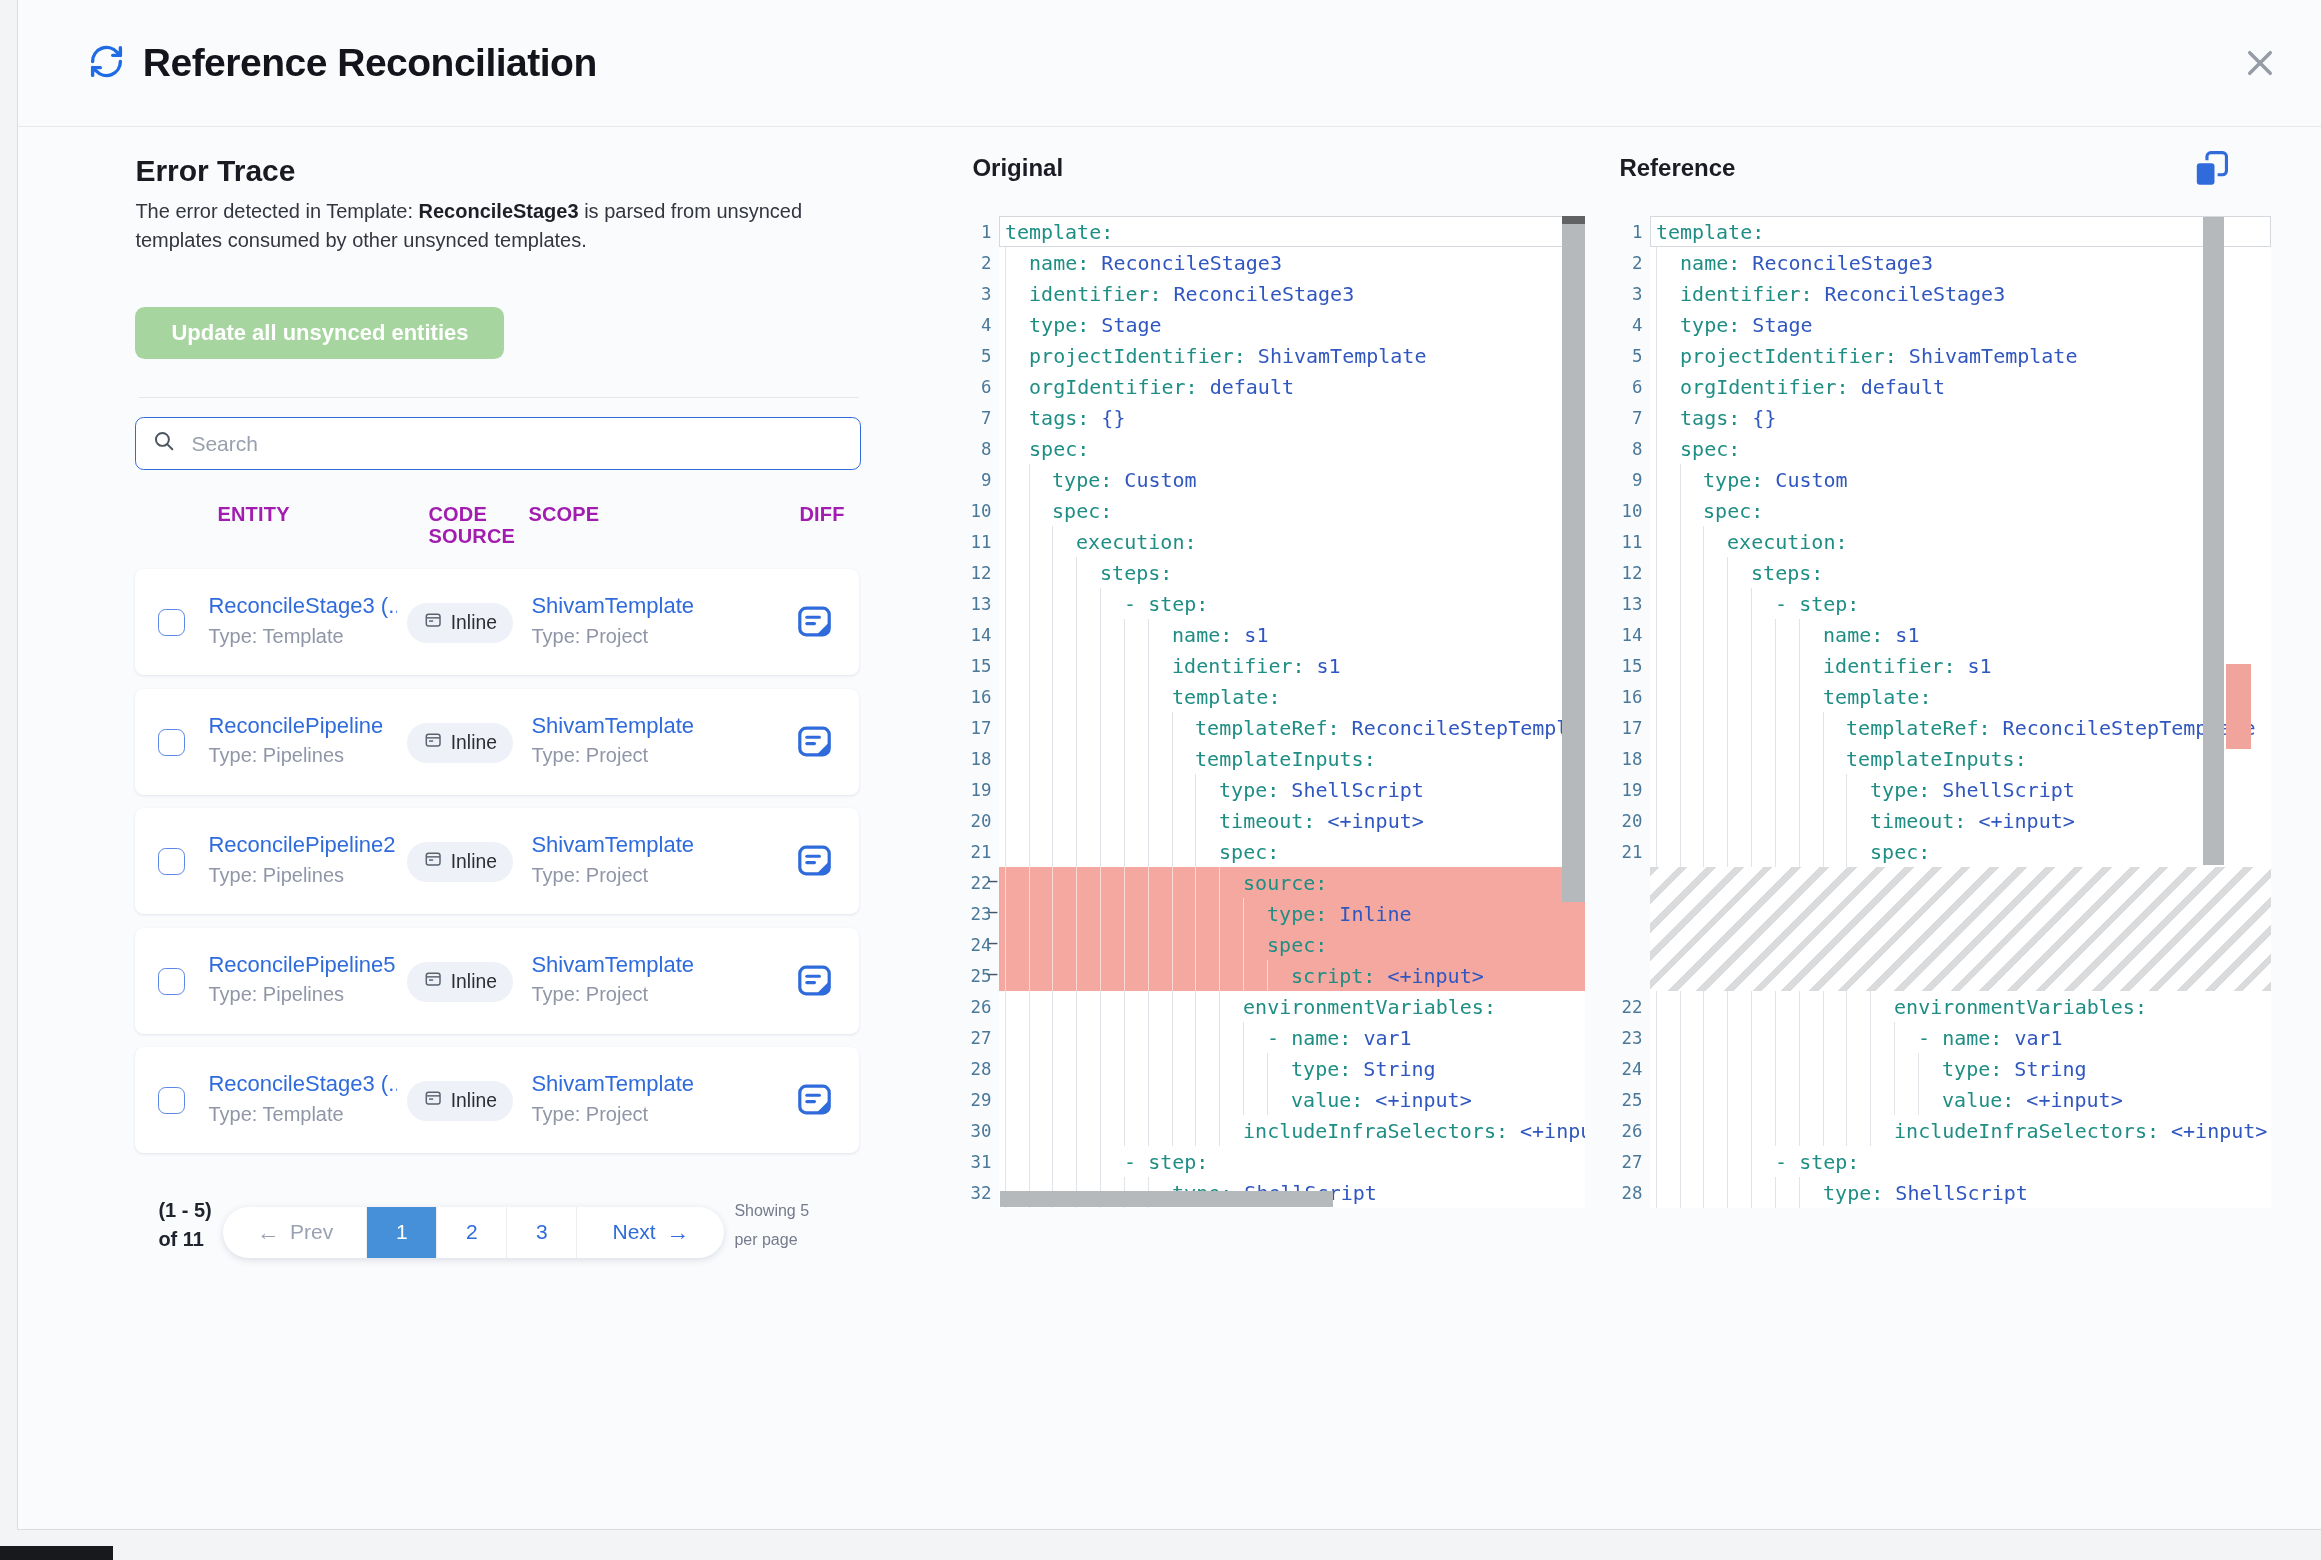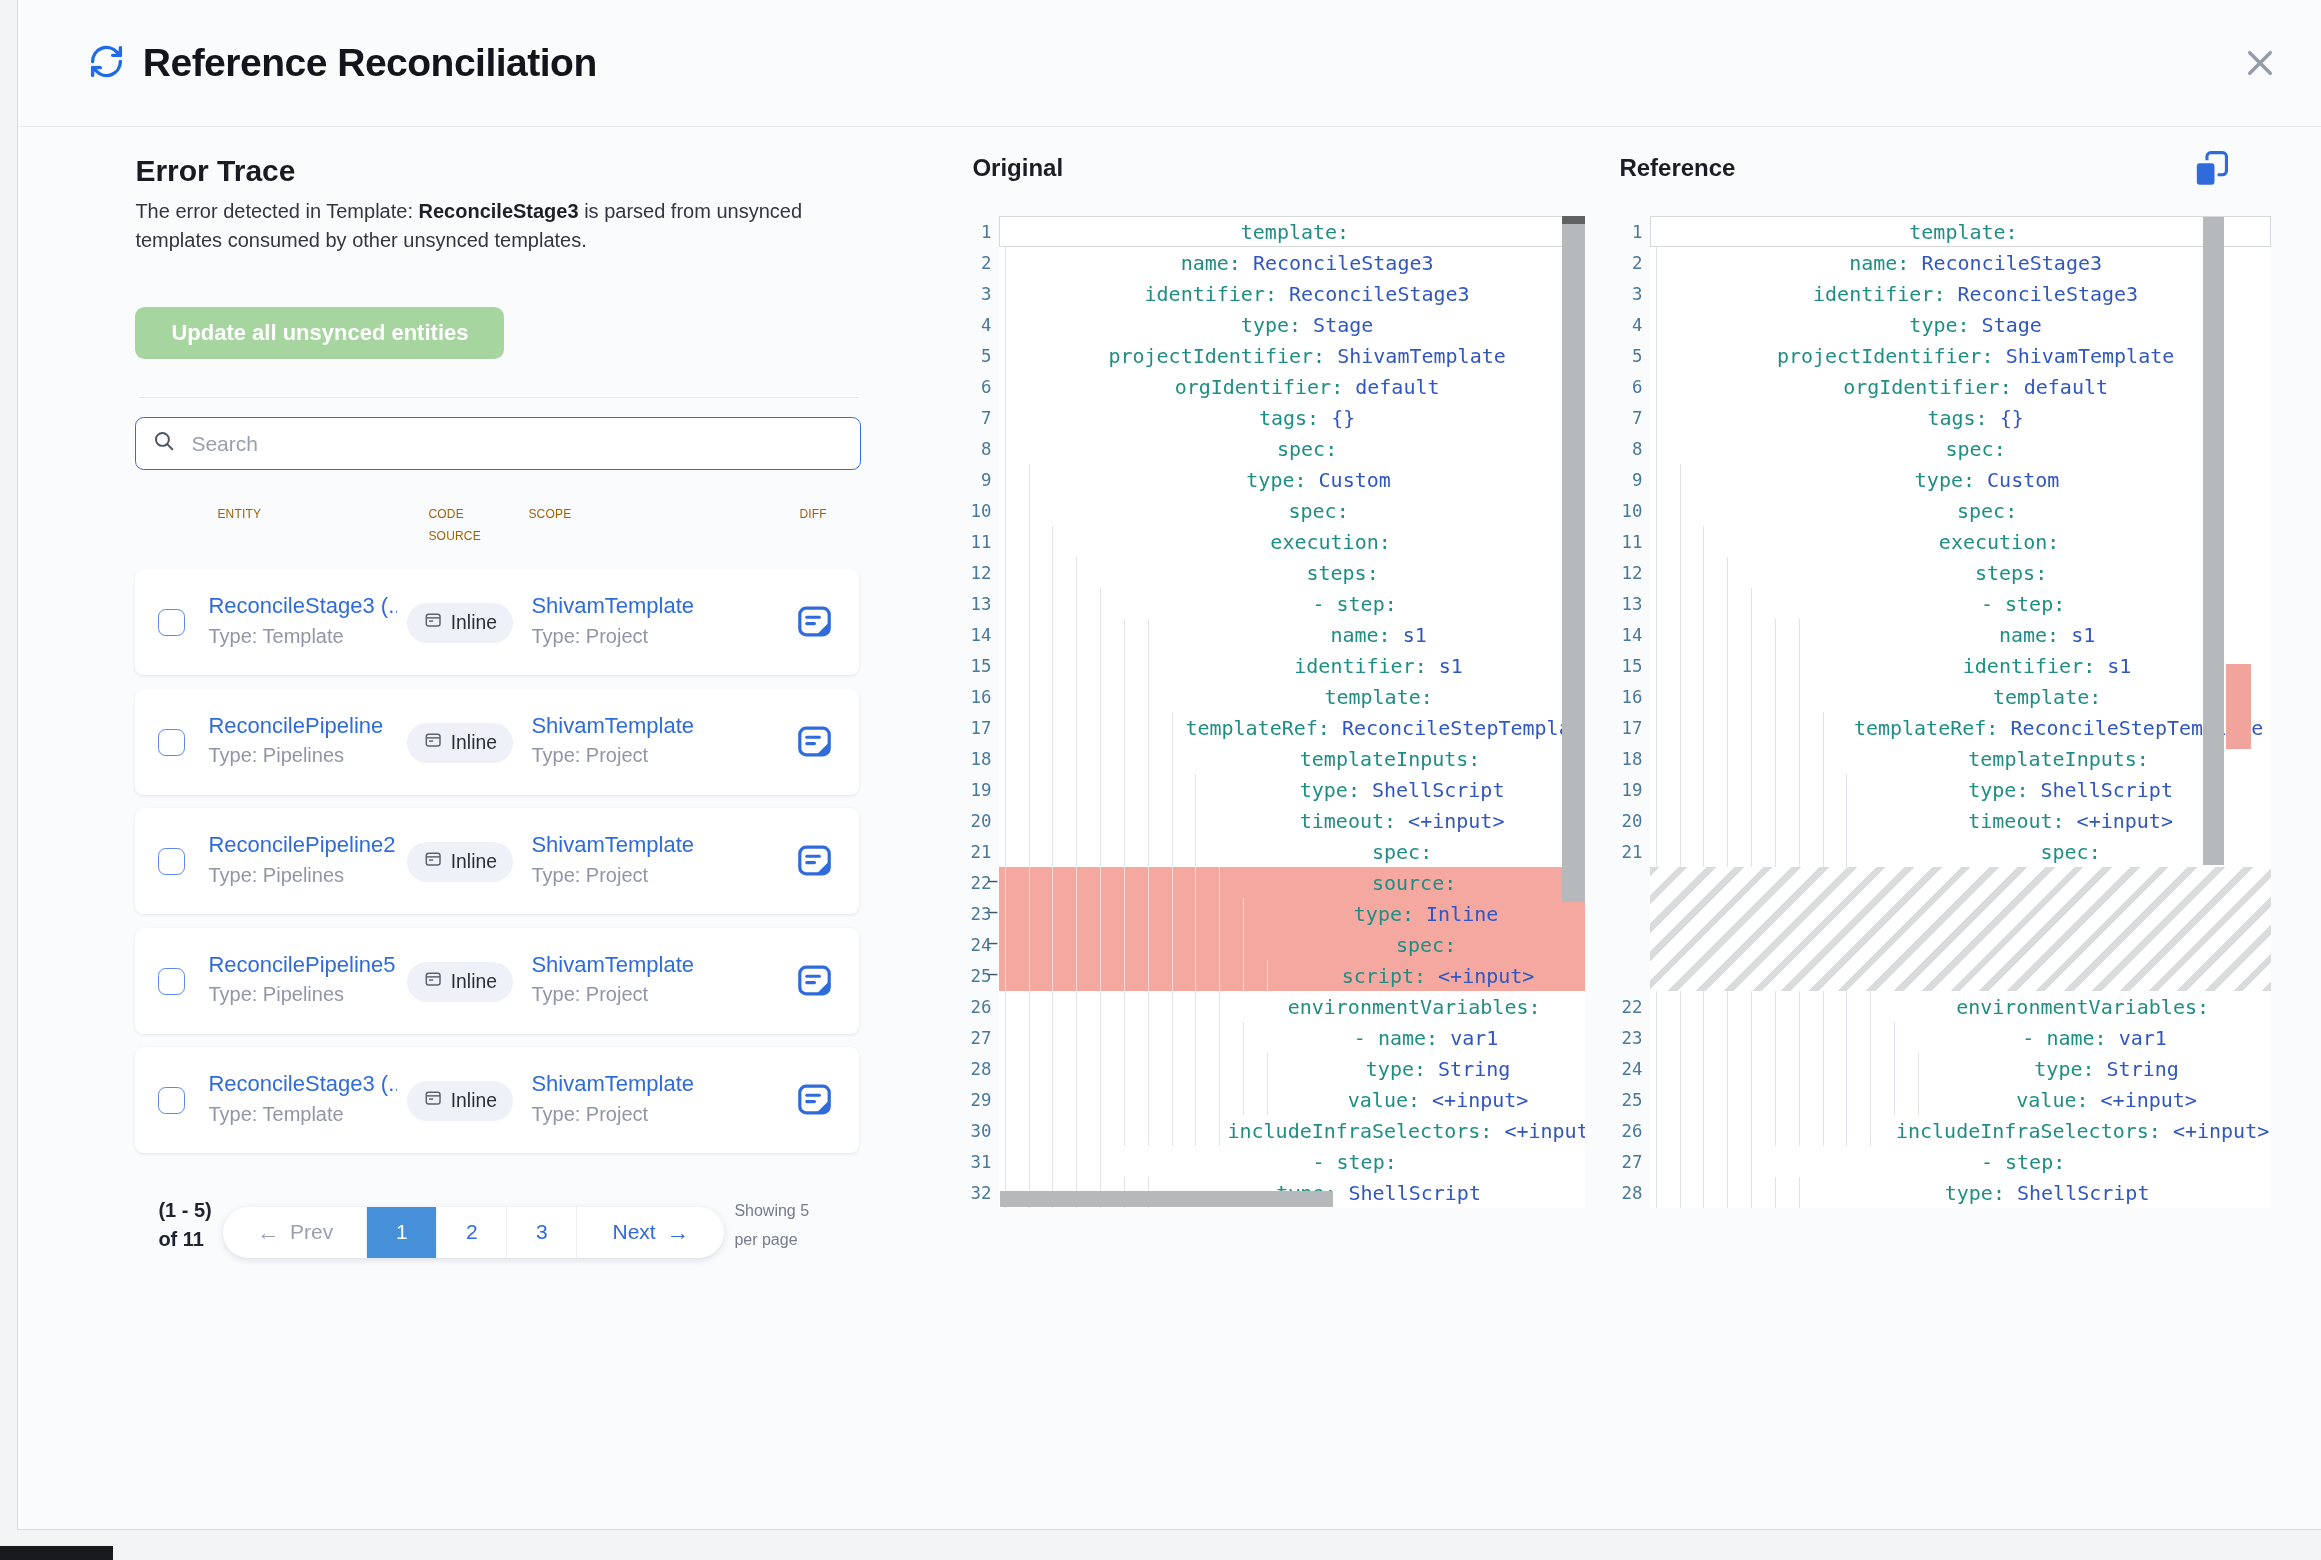--- a/index.html
+++ b/index.html
@@ -40,21 +40,21 @@
     border:1px solid var(--accent);border-radius:8.7px;background:#fff;
     display:flex;align-items:center;padding:0 15.4px;gap:12.6px;
   }
   .searchbox input{
     border:none;outline:none;font-size:21px;color:#333a45;width:100%;
     background:transparent;font-family:"Liberation Sans",sans-serif;
   }
   .searchbox input::placeholder{color:#99a0ad;}
   .thead{position:absolute;left:0;top:376px;width:726px;height:58px;}
   .thead span{
-    position:absolute;font-size:12px;font-weight:400;color:#a16207;
+    position:absolute;font-size:20px;font-weight:700;color:#a21caf;
     line-height:22px;letter-spacing:0.2px;
   }
   .th-entity{left:82px;}  .th-code{left:293px;width:89px;}  .th-scope{left:393px;}  .th-diff{left:664px;}
   #rows{position:absolute;left:0;top:442px;width:726px;}
   .card{
     position:relative;width:724px;height:106px;background:#fff;border-radius:8.7px;
     box-shadow:0 1px 2.9px rgba(35,55,95,.12);margin-bottom:13.5px;
   }
   .cb{
     position:absolute;left:23px;top:40px;width:27px;height:27px;
@@ -92,21 +92,21 @@
   .copyicon{position:absolute;left:2174px;top:149px;width:39px;height:41px;cursor:pointer;}
   .panel{position:absolute;top:216px;}
   #panel-orig{left:928px;width:639px;} #panel-refr{left:1579px;width:674px;}
   .cl{display:flex;height:31px;align-items:center;font-family:"DejaVu Sans Mono",monospace;}
   .num{width:45px;text-align:right;font-size:17.4px;color:var(--line-number);flex:none;}
   .mark{width:7.7px;flex:none;position:relative;height:100%;}
   .mark.minus::after{
     content:"\2212";position:absolute;left:-3.9px;top:3.9px;
     font-size:17.4px;color:#44546a;
   }
-  .ct{position:relative;height:100%;overflow:hidden;background:#fff;flex:none;display:flex;align-items:center;justify-content:center;}
+  .ct{position:relative;height:100%;overflow:hidden;background:#fff;flex:none;display:flex;align-items:center;}
   .guide{position:absolute;top:0;bottom:0;width:1px;background:#e0e3e7;}
   .cl.removed .ct{background:var(--removed-bg);}
   .cl.removed .guide{background:rgba(255,255,255,.55);}
   .tx{font-size:20px;white-space:pre;position:relative;}
   .k{color:var(--yaml-key);} .v{color:var(--yaml-value);}
   .cl.first .ct{box-shadow:inset 0 0 0 1px #d5d8dd;}
   .cl.gaprow{height:124px;}
   .hatch{
     height:100%;flex:none;
     background:#fff;

